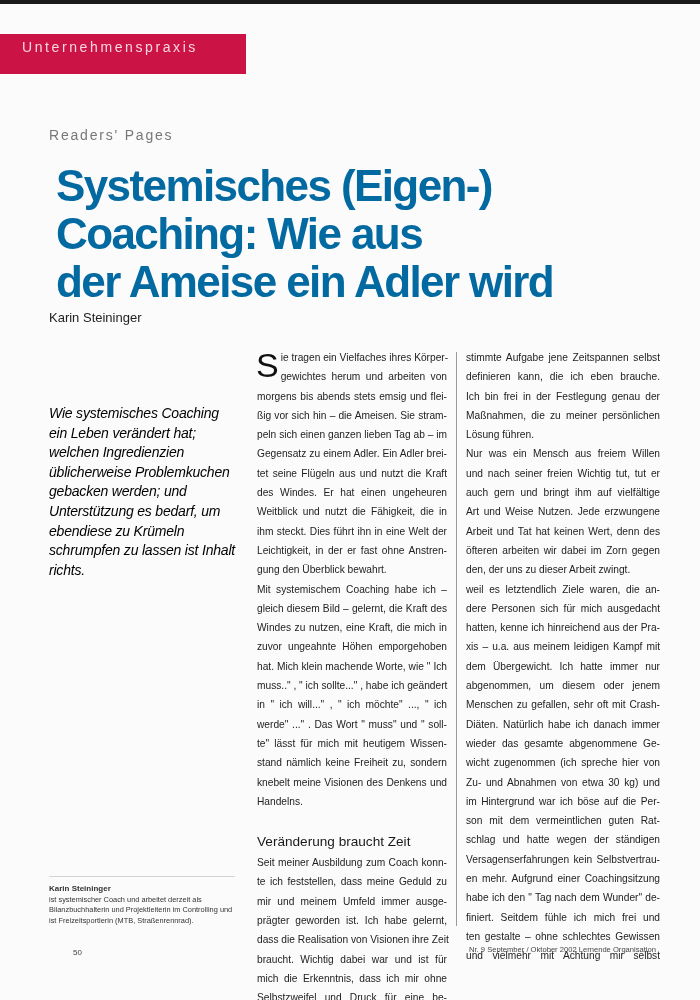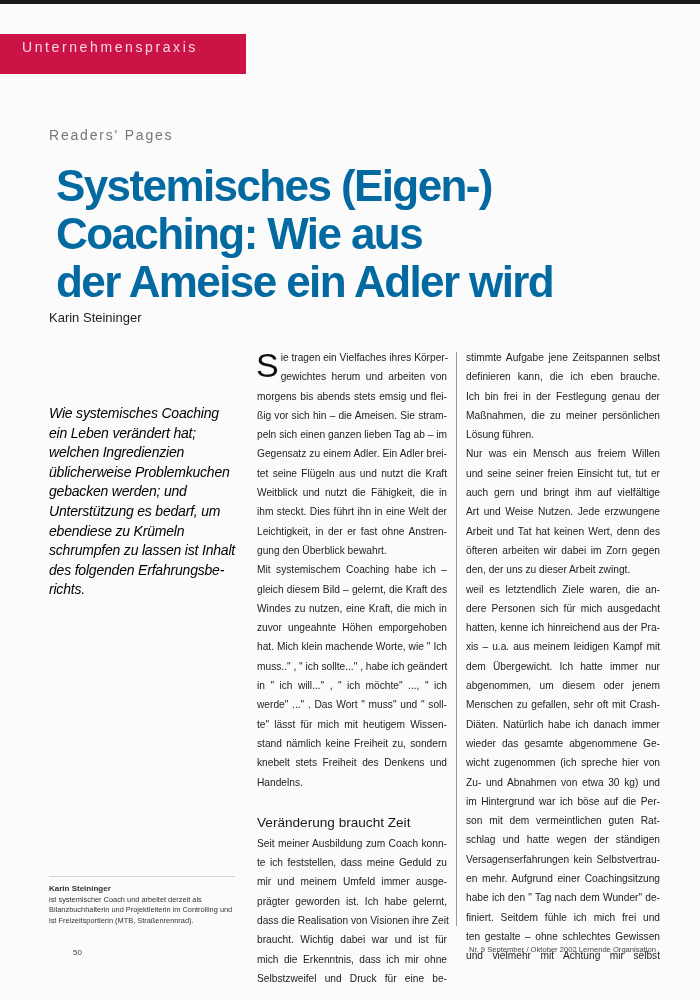--- a/index.html
+++ b/index.html
@@ -94,48 +94,48 @@
 
 <div class="lead">
   <div>Wie systemisches Coaching</div>
   <div>ein Leben verändert hat;</div>
   <div>welchen Ingredienzien</div>
   <div>üblicherweise Problemkuchen</div>
   <div>gebacken werden; und</div>
   <div>Unterstützung es bedarf, um</div>
   <div>ebendiese zu Krümeln</div>
   <div>schrumpfen zu lassen ist Inhalt</div>
-  <div>des folgenden Erfahrungsbe-</div>
   <div>richts.</div>
 </div>
 
 <div class="col col2">
   <span class="dropcap">S</span>
   <div class="l">ie tragen ein Vielfaches ihres Körper-</div>
   <div class="l">gewichtes herum und arbeiten von</div>
   <div class="l">morgens bis abends stets emsig und flei-</div>
   <div class="l">ßig vor sich hin – die Ameisen. Sie stram-</div>
   <div class="l">peln sich einen ganzen lieben Tag ab – im</div>
   <div class="l">Gegensatz zu einem Adler. Ein Adler brei-</div>
   <div class="l">tet seine Flügeln aus und nutzt die Kraft</div>
+  <div class="l">des Windes. Er hat einen ungeheuren</div>
   <div class="l">Weitblick und nutzt die Fähigkeit, die in</div>
   <div class="l">ihm steckt. Dies führt ihn in eine Welt der</div>
   <div class="l">Leichtigkeit, in der er fast ohne Anstren-</div>
   <div class="l last">gung den Überblick bewahrt.</div>
   <div class="l">Mit systemischem Coaching habe ich –</div>
   <div class="l">gleich diesem Bild – gelernt, die Kraft des</div>
   <div class="l">Windes zu nutzen, eine Kraft, die mich in</div>
   <div class="l">zuvor ungeahnte Höhen emporgehoben</div>
   <div class="l">hat. Mich klein machende Worte, wie " Ich</div>
   <div class="l">muss.." , " ich sollte..." , habe ich geändert</div>
   <div class="l">in " ich will..." , " ich möchte" ..., " ich</div>
   <div class="l">werde" ..." . Das Wort " muss" und " soll-</div>
   <div class="l">te" lässt für mich mit heutigem Wissen-</div>
   <div class="l">stand nämlich keine Freiheit zu, sondern</div>
-  <div class="l">knebelt stets Freiheit des Denkens und</div>
+  <div class="l">knebelt meine Visionen des Denkens und</div>
   <div class="l last">Handelns.</div>
   <div class="subhead" style="margin-top:20px;">Veränderung braucht Zeit</div>
   <div class="l">Seit meiner Ausbildung zum Coach konn-</div>
   <div class="l">te ich feststellen, dass meine Geduld zu</div>
   <div class="l">mir und meinem Umfeld immer ausge-</div>
   <div class="l">prägter geworden ist. Ich habe gelernt,</div>
   <div class="l">dass die Realisation von Visionen ihre Zeit</div>
   <div class="l">braucht. Wichtig dabei war und ist für</div>
   <div class="l">mich die Erkenntnis, dass ich mir ohne</div>
   <div class="l">Selbstzweifel und Druck für eine be-</div>
@@ -143,21 +143,21 @@
 
 <div class="vrule"></div>
 
 <div class="col col3">
   <div class="l">stimmte Aufgabe jene Zeitspannen selbst</div>
   <div class="l">definieren kann, die ich eben brauche.</div>
   <div class="l">Ich bin frei in der Festlegung genau der</div>
   <div class="l">Maßnahmen, die zu meiner persönlichen</div>
   <div class="l last">Lösung führen.</div>
   <div class="l">Nur was ein Mensch aus freiem Willen</div>
-  <div class="l">und seine seiner freien Einsicht tut, tut er</div>
+  <div class="l">und nach seiner freien Wichtig tut, tut er</div>
   <div class="l">auch gern und bringt ihm auf vielfältige</div>
   <div class="l">Art und Weise Nutzen. Jede erzwungene</div>
   <div class="l">Arbeit und Tat hat keinen Wert, denn des</div>
   <div class="l">öfteren arbeiten wir dabei im Zorn gegen</div>
   <div class="l last">den, der uns zu dieser Arbeit zwingt.</div>
   <div class="l">weil es letztendlich Ziele  waren, die an-</div>
   <div class="l">dere Personen sich für mich ausgedacht</div>
   <div class="l">hatten, kenne ich hinreichend aus der Pra-</div>
   <div class="l">xis – u.a. aus meinem leidigen Kampf mit</div>
   <div class="l">dem Übergewicht. Ich hatte immer nur</div>

